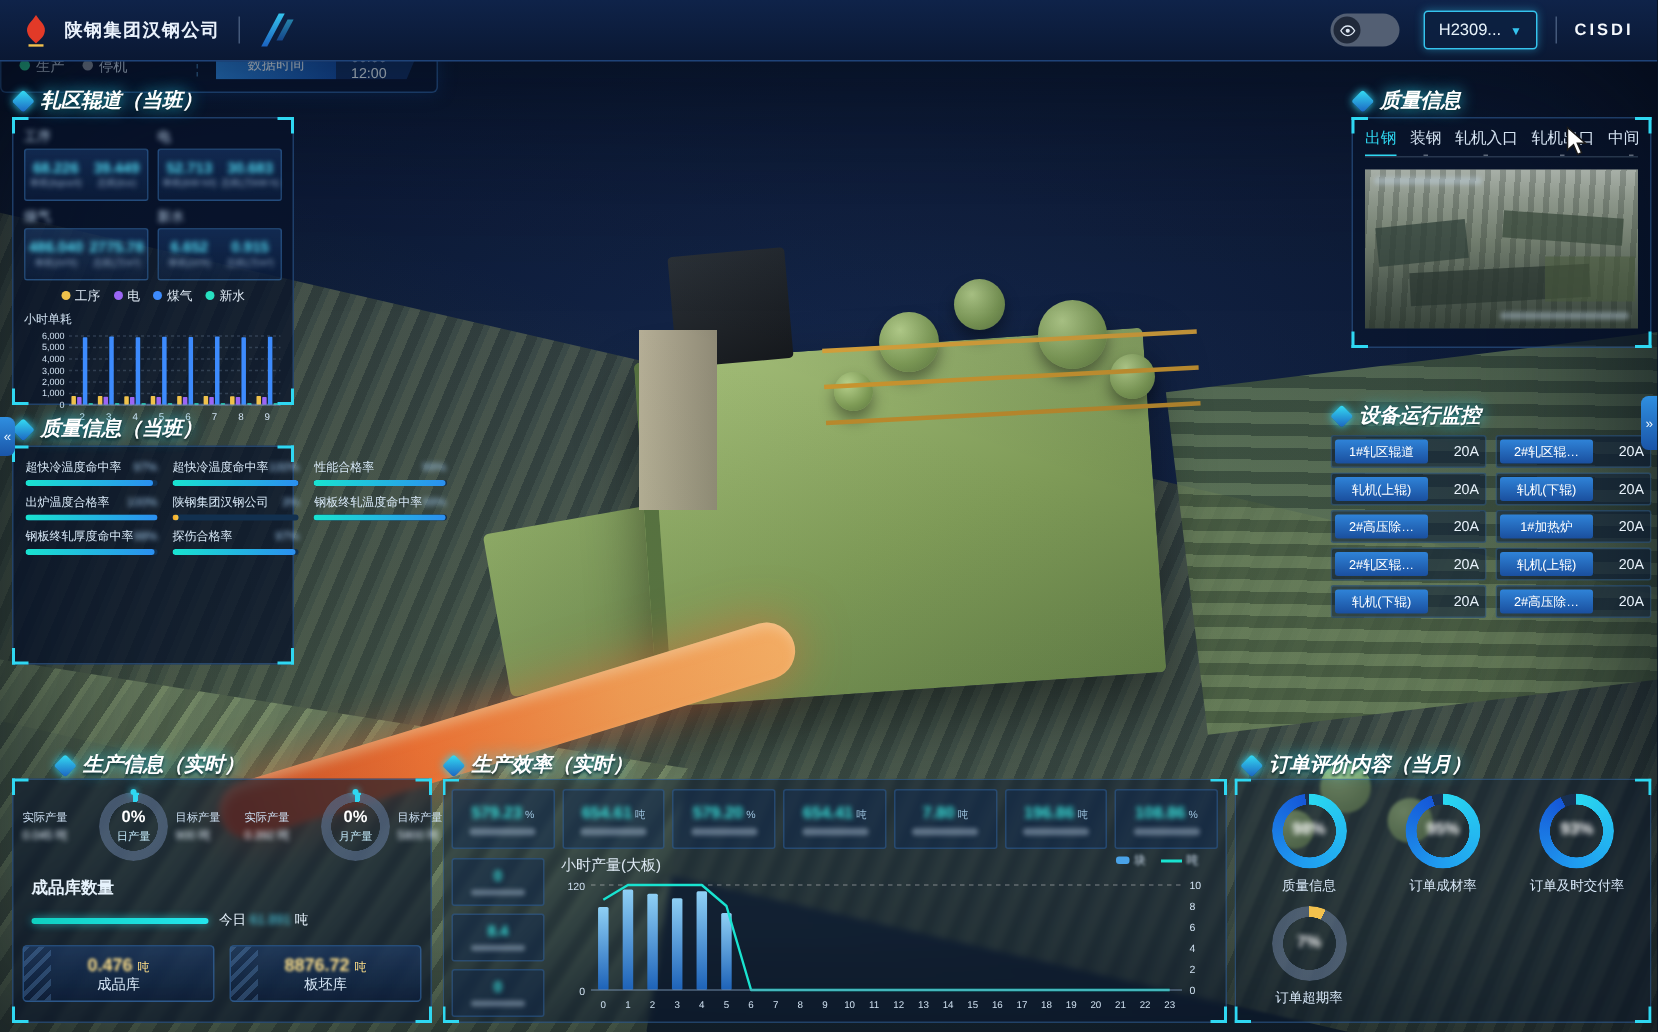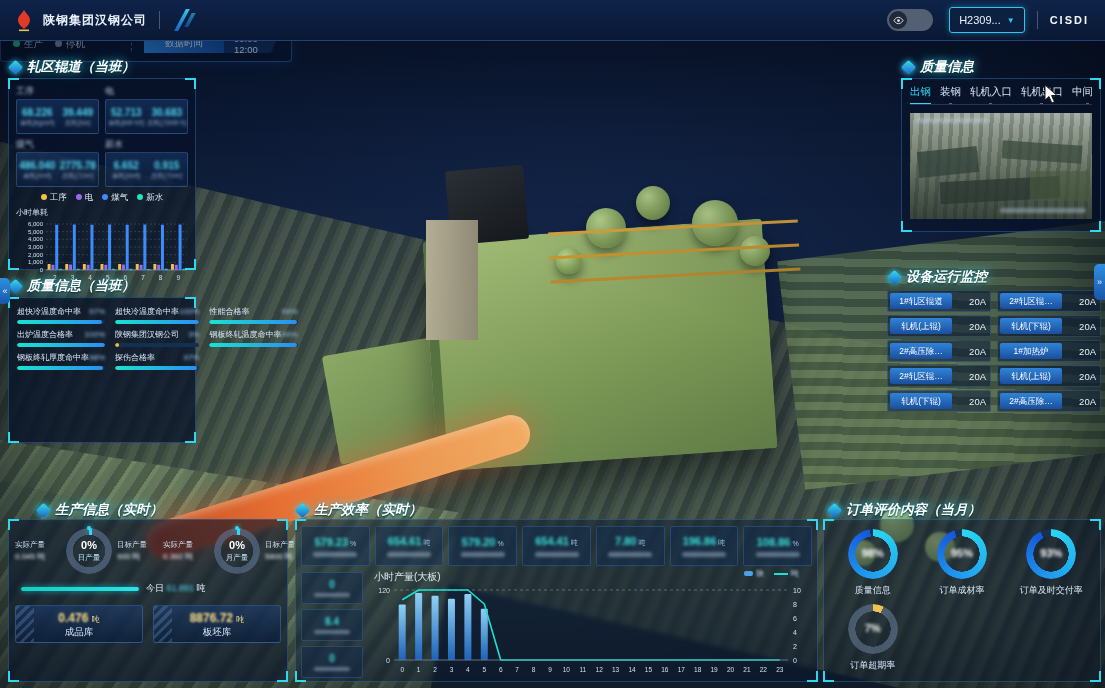--- a/index.html
+++ b/index.html
@@ -568,20 +568,21 @@
         <div class="donut gd46 donut-dot">
           <div class="donut-ring" style="background: conic-gradient(rgb(47, 216, 242) 0deg, rgb(47, 216, 242) 9deg, rgba(92, 112, 142, 0.65) 9deg, rgba(92, 112, 142, 0.65) 360deg);"></div>
           <div class="donut-text">
               <b>0%</b>
               <i>月产量</i>
             </div>
         </div>
         <div class="gstack"><span>目标产量</span><b class="bl">5800 吨</b></div>
       </div>
     </div>
+    <div class="stock-title">成品库数量</div>
     <div class="sbar-row">
       <span class="sbar sb-cyan"></span>
       <span><span>今日</span> <span class="num bl">61.891</span> <span>吨</span></span>
     </div>
     <div class="stores">
       <div class="store">
         <b><span class="bl1">0.476</span> <em>吨</em></b>
         <i>成品库</i>
       </div>
       <div class="store">

